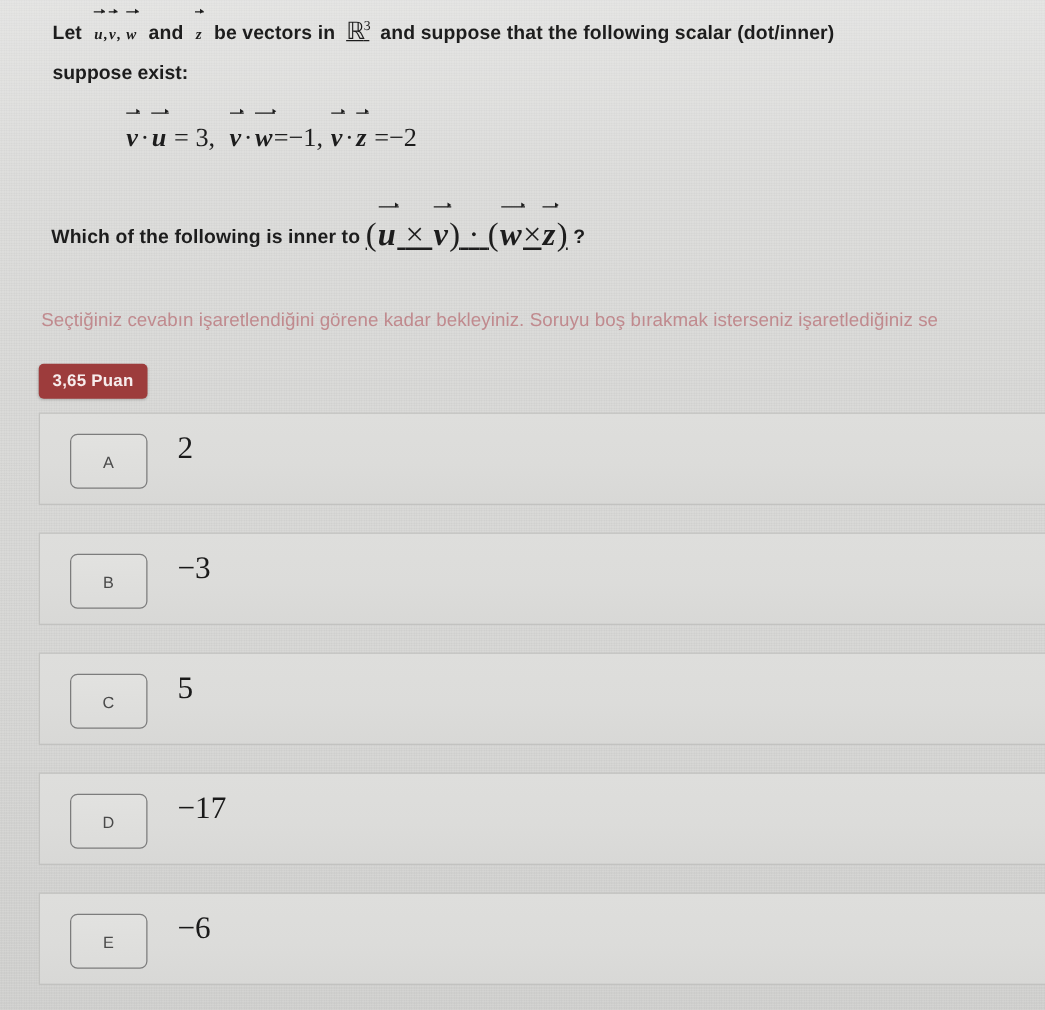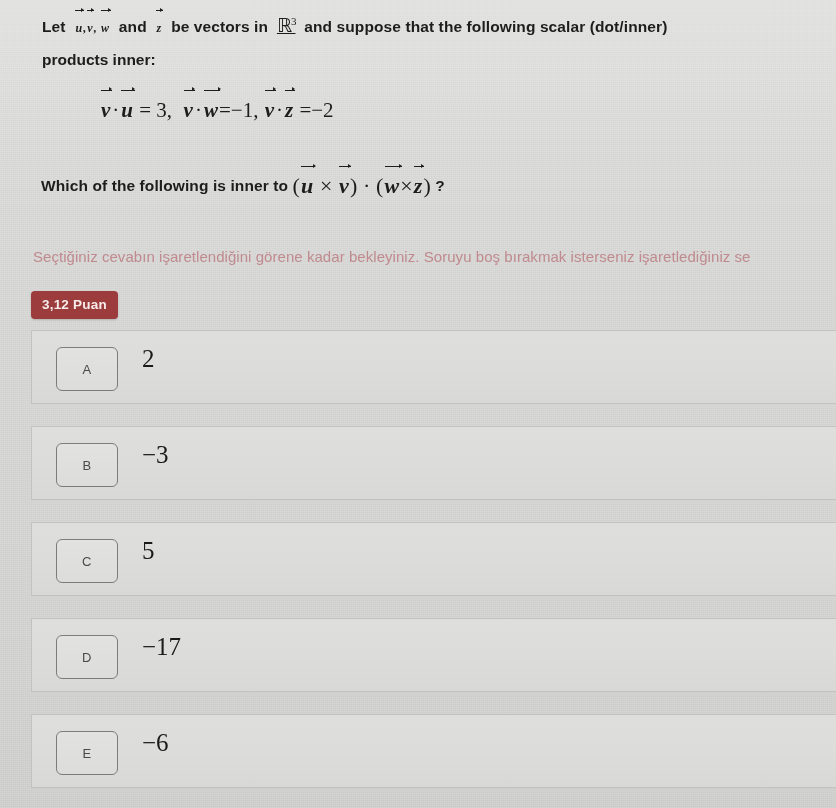--- a/index.html
+++ b/index.html
@@ -105,24 +105,25 @@
     position: absolute;
     left: 41px;
     top: 173px;
     font-size: 15.5px;
     font-weight: 700;
     letter-spacing: 0.1px;
     white-space: nowrap;
   }
   .question .mq {
     font-family: "Liberation Serif", serif;
-    font-size: 22px;
+    font-size: 26px;
     font-weight: 400;
     font-style: normal;
     vertical-align: -2px;
+    text-decoration: underline;
   }
   .question .mq i { font-style: italic; font-weight: 700; }
 
   .notice {
     position: absolute;
     left: 33px;
     top: 247px;
     width: 1010px;
     font-size: 15px;
     line-height: 20px;
@@ -188,34 +189,34 @@
     color: #1a1a1a;
   }
 </style>
 </head>
 <body>
 
 <div id="page">
 
   <div class="stem">
     <div class="stem-line"><span>Let</span>&nbsp;&nbsp;<span class="math-inline"><span class="vec">u</span>,<span class="vec">v</span>,&nbsp;<span class="vec">w</span></span>&nbsp;&nbsp;<span>and</span>&nbsp;&nbsp;<span class="math-inline"><span class="vec">z</span></span>&nbsp;&nbsp;<span>be vectors in</span>&nbsp;&nbsp;<span class="bb">ℝ<sup>3</sup></span>&nbsp;&nbsp;<span>and suppose that the following scalar (dot/inner)</span></div>
-    <div class="stem-line l2">products inner:</div>
+    <div class="stem-line l2">suppose exist:</div>
   </div>
 
   <div class="eqs">
     <span class="row">
       <i class="vec">v</i><span class="op">·</span><i class="vec">u</i><span class="num">&nbsp;=&nbsp;<span>3</span>,&nbsp;&nbsp;</span><i class="vec">v</i><span class="op">·</span><i class="vec">w</i><span class="num">=<span>−1</span>,&nbsp;</span><i class="vec">v</i><span class="op">·</span><i class="vec">z</i><span class="num">&nbsp;=<span>−2</span></span>
     </span>
   </div>
 
   <div class="question"><span>Which of the following is inner to</span>&nbsp;<span class="mq"><span>(</span><i class="vec">u</i>&nbsp;<span>×</span>&nbsp;<i class="vec">v</i><span>)</span>&nbsp;<span>·</span>&nbsp;<span>(</span><i class="vec">w</i><span>×</span><i class="vec">z</i><span>)</span></span>&nbsp;<span>?</span></div>
 
   <div class="notice">Seçtiğiniz cevabın işaretlendiğini görene kadar bekleyiniz. Soruyu boş bırakmak isterseniz işaretlediğiniz se</div>
 
-  <div class="puan">3,12 Puan</div>
+  <div class="puan">3,65 Puan</div>
 
   <div class="options">
 
     <div class="option-card">
       <div class="letter-box">A</div>
       <div class="option-value">2</div>
     </div>
     <div class="option-gap"></div>
 
     <div class="option-card">

